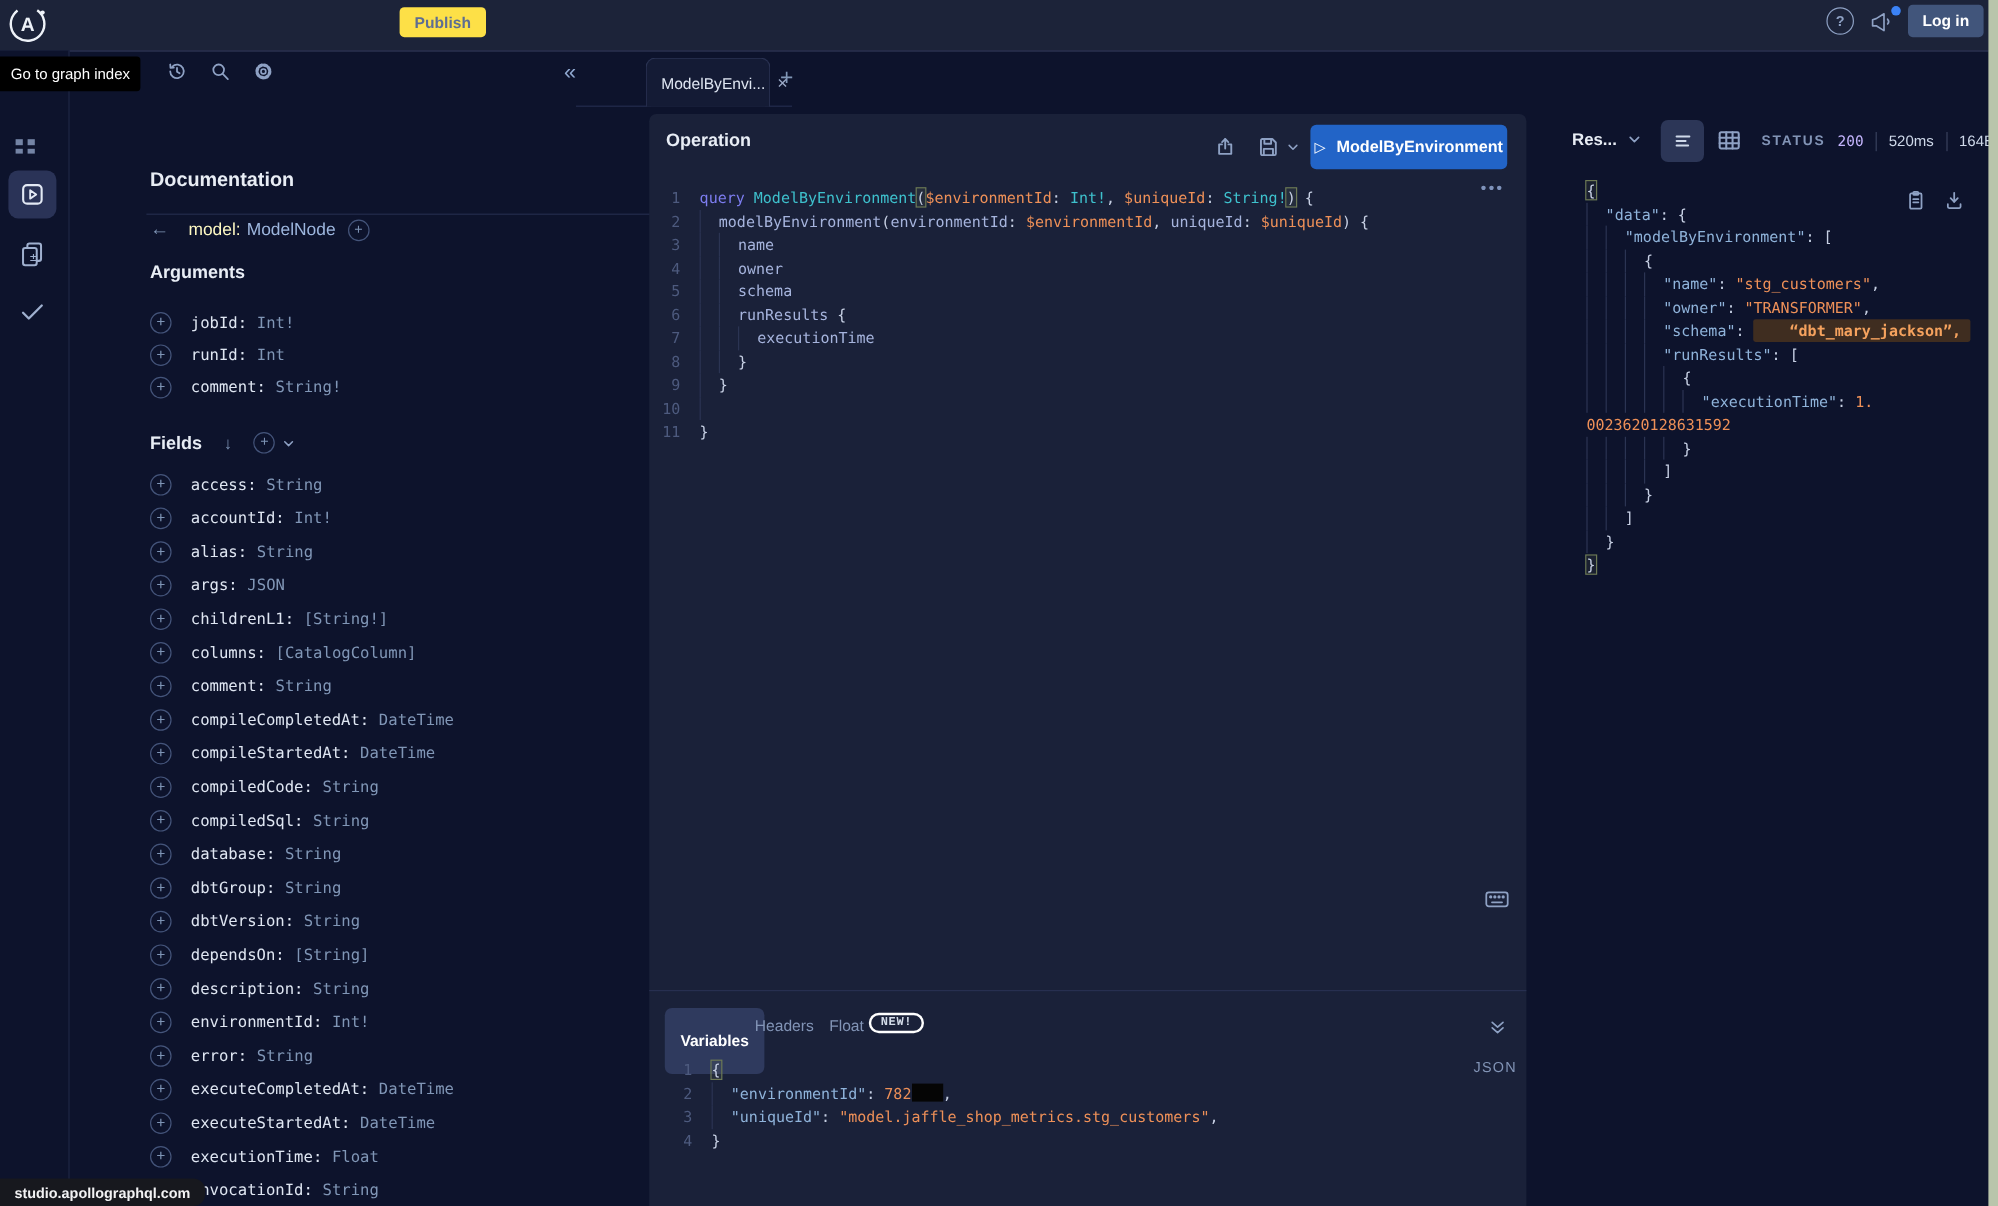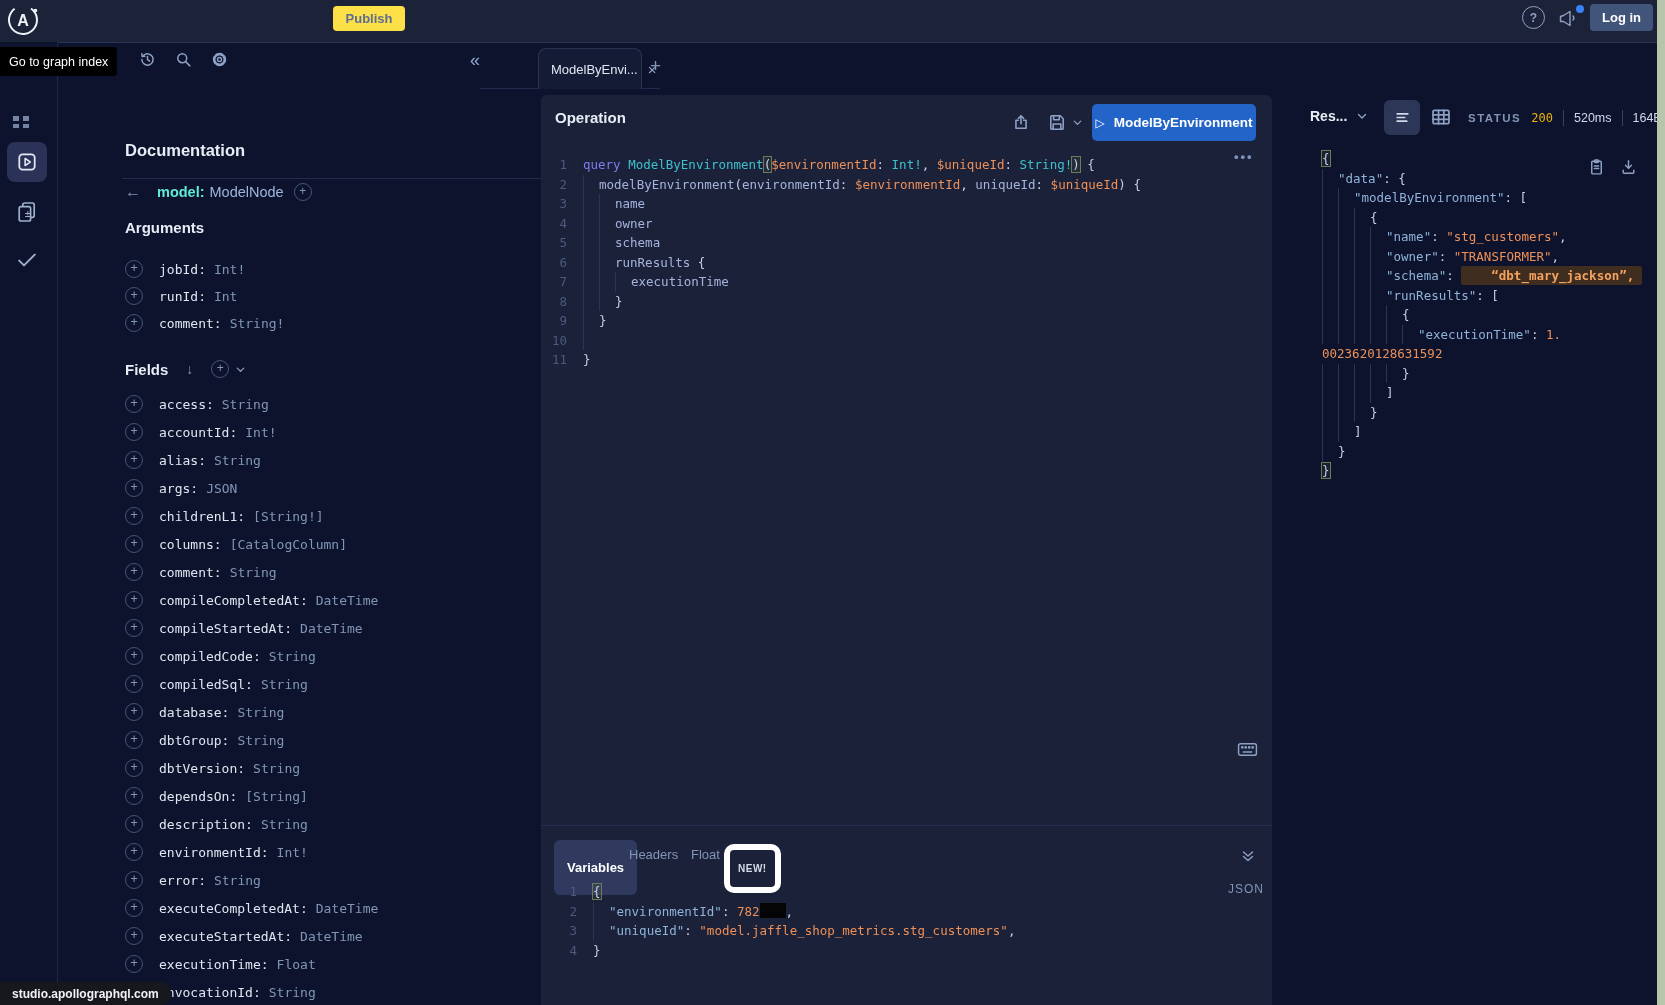--- a/index.html
+++ b/index.html
@@ -42,21 +42,21 @@
   
   #tooltip{left:0;top:47px;height:29px;background:#000;color:#fff;font-size:12.5px;display:flex;align-items:center;
       padding:0 9px;border-radius:0 3px 3px 0;z-index:50;}
 
   
   #doc{left:57px;top:42px;width:484px;height:963px;}
   #doc-title{left:68px;top:99px;font-size:16.5px;font-weight:bold;position:absolute;}
   #doc-div{left:65px;top:136px;width:460px;height:1px;background:#232c4d;position:absolute;}
   #backrow{left:68px;top:141px;position:absolute;display:flex;align-items:center;gap:10px;}
   #backarrow{color:#7e94b5;font-size:16px;width:22px;}
-  #backtype{font-size:14.5px;font-weight:bold;color:#5eead4;}
+  #backtype{font-size:14.5px;font-weight:normal;color:#fef9c3;}
   #backtypeval{font-size:14.5px;color:#9db6de;margin-left:5px;font-weight:normal;}
   .h-sec{position:absolute;left:68px;font-size:15px;font-weight:bold;color:#e8edf5;}
   .pluscirc{width:16px;height:16px;border:1.4px solid #44547a;border-radius:50%;color:#7e94b5;
       font-size:12px;line-height:14px;text-align:center;flex:none;}
   .docrow{position:absolute;left:68px;display:flex;align-items:center;gap:16px;height:28px;
       font-family:"DejaVu Sans Mono",monospace;font-size:13px;}
   .docrow .fname{color:#dfe6f2;}
   .docrow .ftype{color:#8096b6;margin-left:8px;}
   #fields-head{left:68px;top:318px;position:absolute;display:flex;align-items:center;gap:18px;}
   #fields-head .h{font-size:15px;font-weight:bold;}
@@ -93,33 +93,33 @@
   .tk-redact{display:inline-block;width:26px;height:15px;background:#050505;vertical-align:-2px;}
   #editor{left:541px;top:155px;position:absolute;}
   #varlines{left:551px;top:882px;position:absolute;}
   #resplines{left:1322px;top:149px;position:absolute;}
 
   
   #vars-div{left:541px;top:825px;width:731px;height:1px;background:#272f50;position:absolute;}
   #vtab-active{left:554px;top:840px;height:31px;background:#2f3a5e;border-radius:6px;color:#fff;font-size:13px;
       font-weight:bold;display:flex;align-items:center;padding:12px 13px;position:absolute;}
   .vtab{position:absolute;top:847px;color:#8294b6;font-size:13px;}
-  #new-badge{left:724px;top:844px;border:6px solid #ffffff;border-radius:10px;color:#d3dbe8;font-size:10px;
-      font-weight:bold;letter-spacing:.5px;padding:13px 8px;position:absolute;}
+  #new-badge{left:724px;top:844px;border:2px solid #ffffff;border-radius:10px;color:#d3dbe8;font-size:10px;
+      font-weight:bold;letter-spacing:.5px;padding:1px 8px;position:absolute;font-family:Liberation Mono, monospace;}
   #vcollapse{left:1240px;top:848px;position:absolute;}
   #json-label{left:1228px;top:882px;color:#8294b6;font-size:12px;letter-spacing:1px;position:absolute;}
 
   
   #resp-title{left:1310px;top:108px;font-size:14px;font-weight:bold;position:absolute;display:flex;align-items:center;gap:9px;}
   #fmt-btn{left:1384px;top:100px;width:36px;height:35px;background:#2c3657;border-radius:6px;display:flex;
       align-items:center;justify-content:center;position:absolute;}
   #tbl-btn{left:1430px;top:106px;position:absolute;}
   #statusrow{left:1468px;top:110px;position:absolute;display:flex;align-items:center;gap:10px;font-size:12.5px;}
   #statusrow .slabel{color:#8294b6;font-size:11.5px;letter-spacing:1.5px;font-weight:bold;}
-  #statusrow .code{color:#eab308;font-family:"DejaVu Sans Mono",monospace;font-size:12px;}
+  #statusrow .code{color:#c4b5fd;font-family:"DejaVu Sans Mono",monospace;font-size:12px;}
   #statusrow .sep{width:1px;height:16px;background:#39415e;}
   #statusrow .v{color:#cfd9ea;}
   #copy-ic{left:1588px;top:158px;position:absolute;}
   #dl-ic{left:1620px;top:158px;position:absolute;}
 
   
   #edgestrip{left:1657px;top:0;width:8px;height:1005px;background:#b9c5ab;}
   #statusbubble{left:0;top:982px;height:23px;background:#17181e;border-radius:0 10px 10px 0;display:flex;
       align-items:center;padding:0 12px;font-size:12px;font-weight:bold;color:#f2f2f4;z-index:40;}
 </style>

